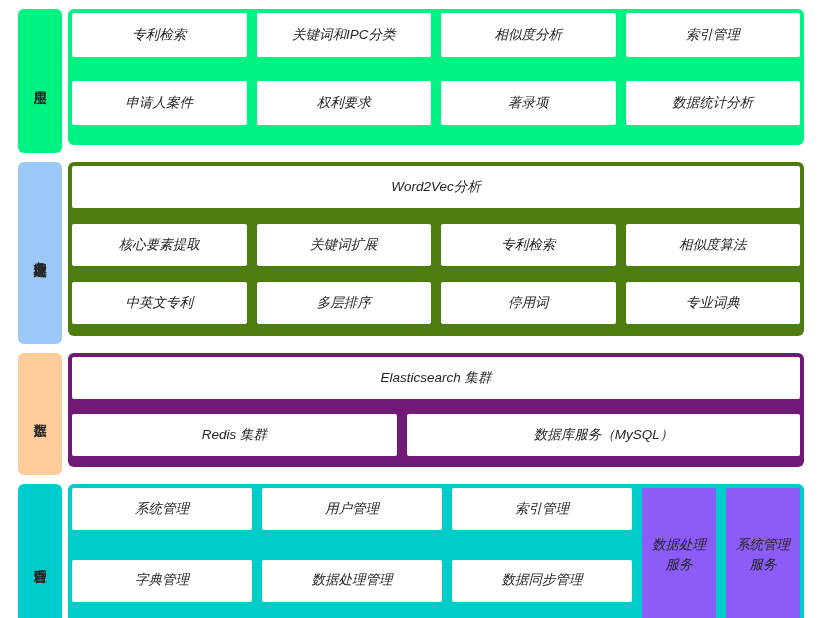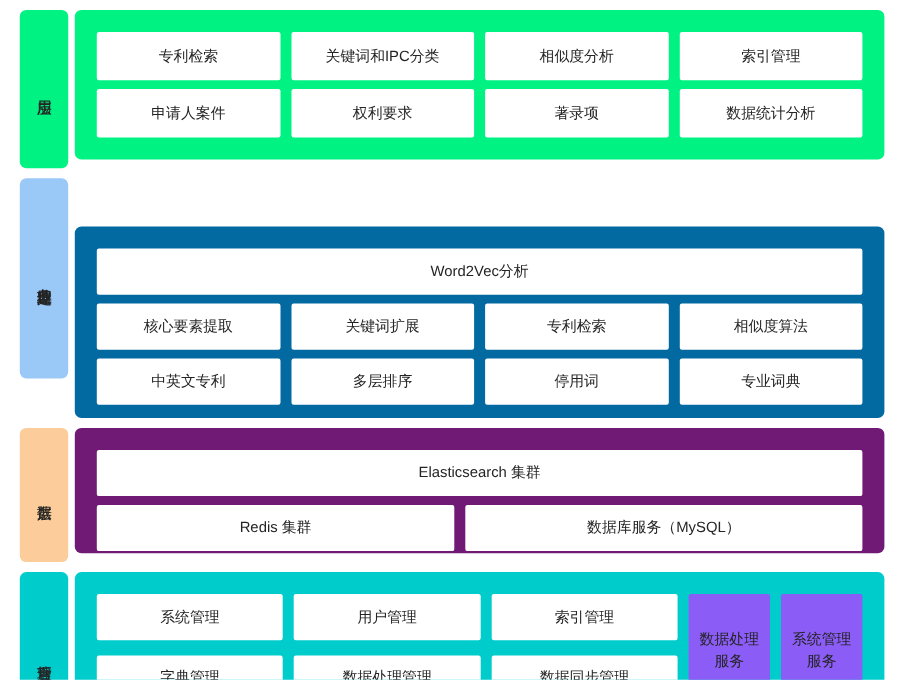--- a/index.html
+++ b/index.html
@@ -47,24 +47,25 @@
     writing-mode: vertical-rl;
     text-orientation: upright;
     white-space: nowrap;
     padding: 4px 0;
   }
 
   .layer-panel {
     flex: 1 1 auto;
     border-radius: 6px;
     box-sizing: border-box;
-    padding: 20px;
+    padding: 4px;
     display: flex;
     flex-direction: column;
     gap: 8px;
+    font-style: italic;
   }
 
   .card-row {
     display: flex;
     gap: 10px;
     flex: 1 1 auto;
   }
 
   .card {
     background: #ffffff;
@@ -83,21 +84,21 @@
 
   
   .layer-app .layer-label { background: #00F283; }
   .layer-app .layer-panel { background: #00F283; }
   .layer-app .layer-label { height: 136px; }
   .layer-app .layer-panel { height: 136px; }
   .layer-app .card { height: 44px; }
 
   
   .layer-biz .layer-label { background: #9AC8F7; height: 174px; }
-  .layer-biz .layer-panel { background: #0369a1; height: 174px; margin-top: 44px; }
+  .layer-biz .layer-panel { background: #4d7c0f; height: 174px; }
   .layer-biz .card { height: 42px; }
   .full-card { flex: 1 1 100%; }
 
   
   .layer-data .layer-label { background: #FCCC9A; height: 114px; }
   .layer-data .layer-panel { background: #701a75; height: 114px; }
   .layer-data .card { height: 42px; }
   .card-redis { flex: 0 0 325px; }
   .card-mysql { flex: 1 1 auto; }
 

